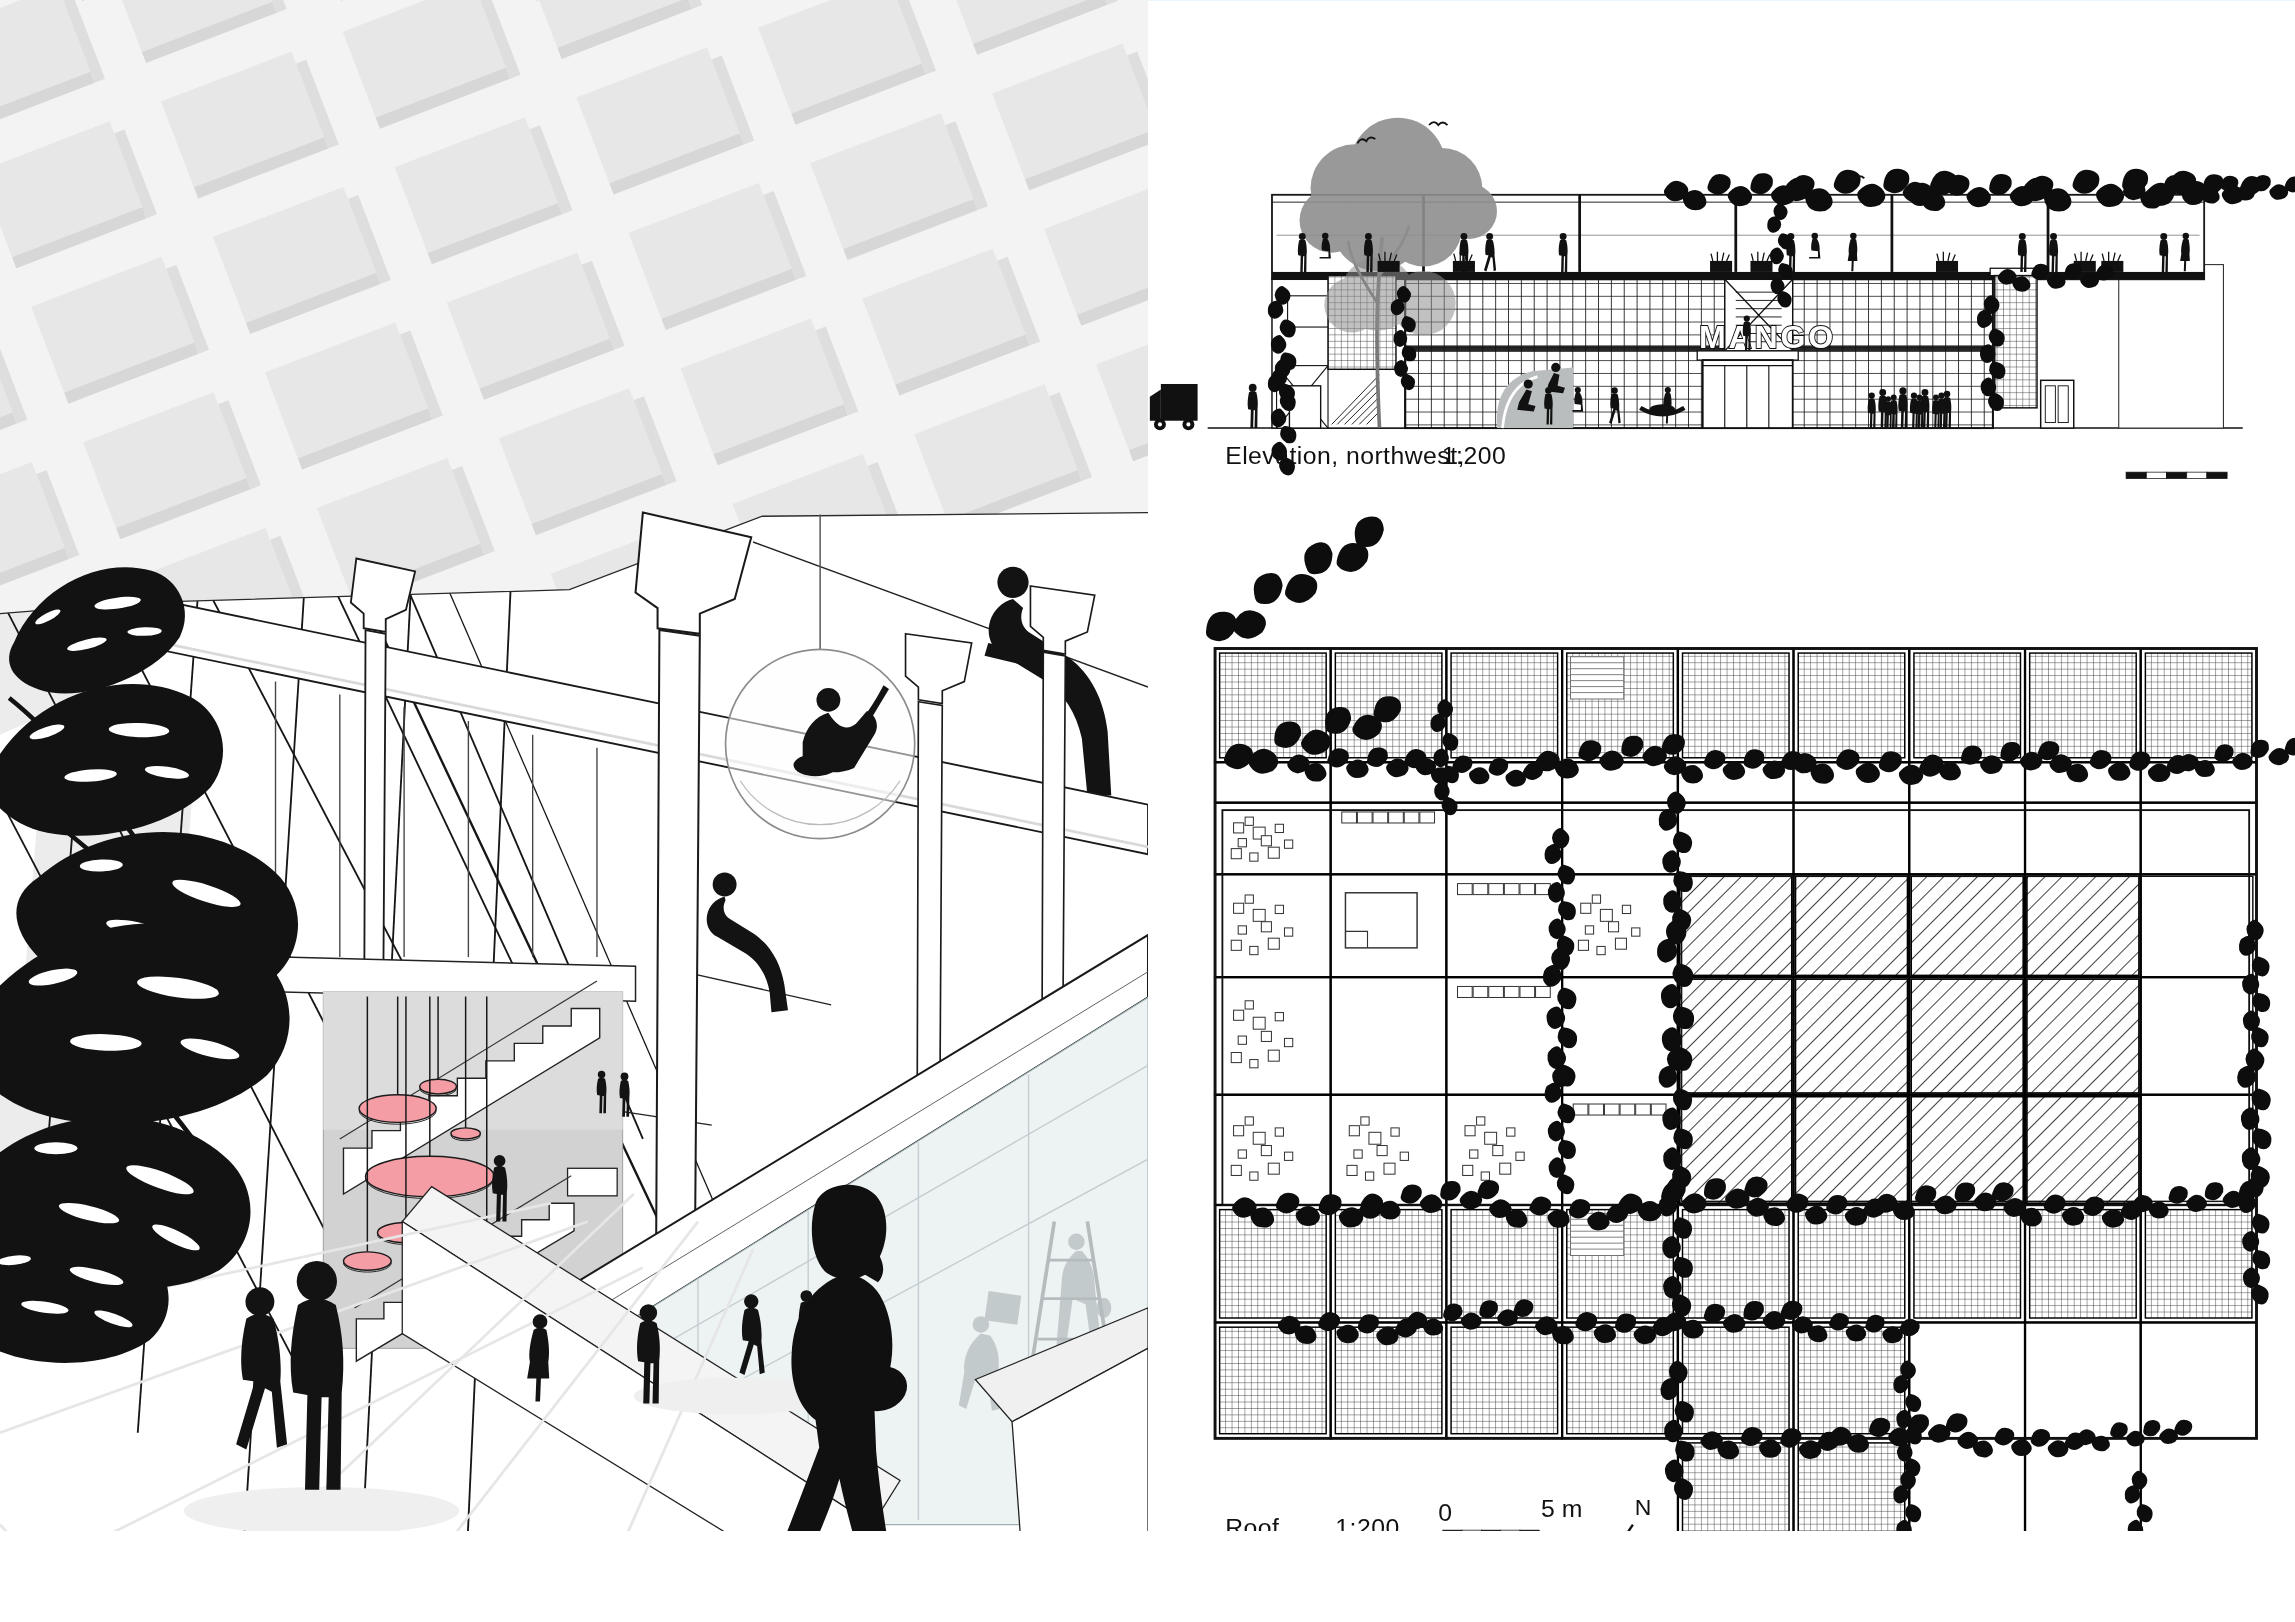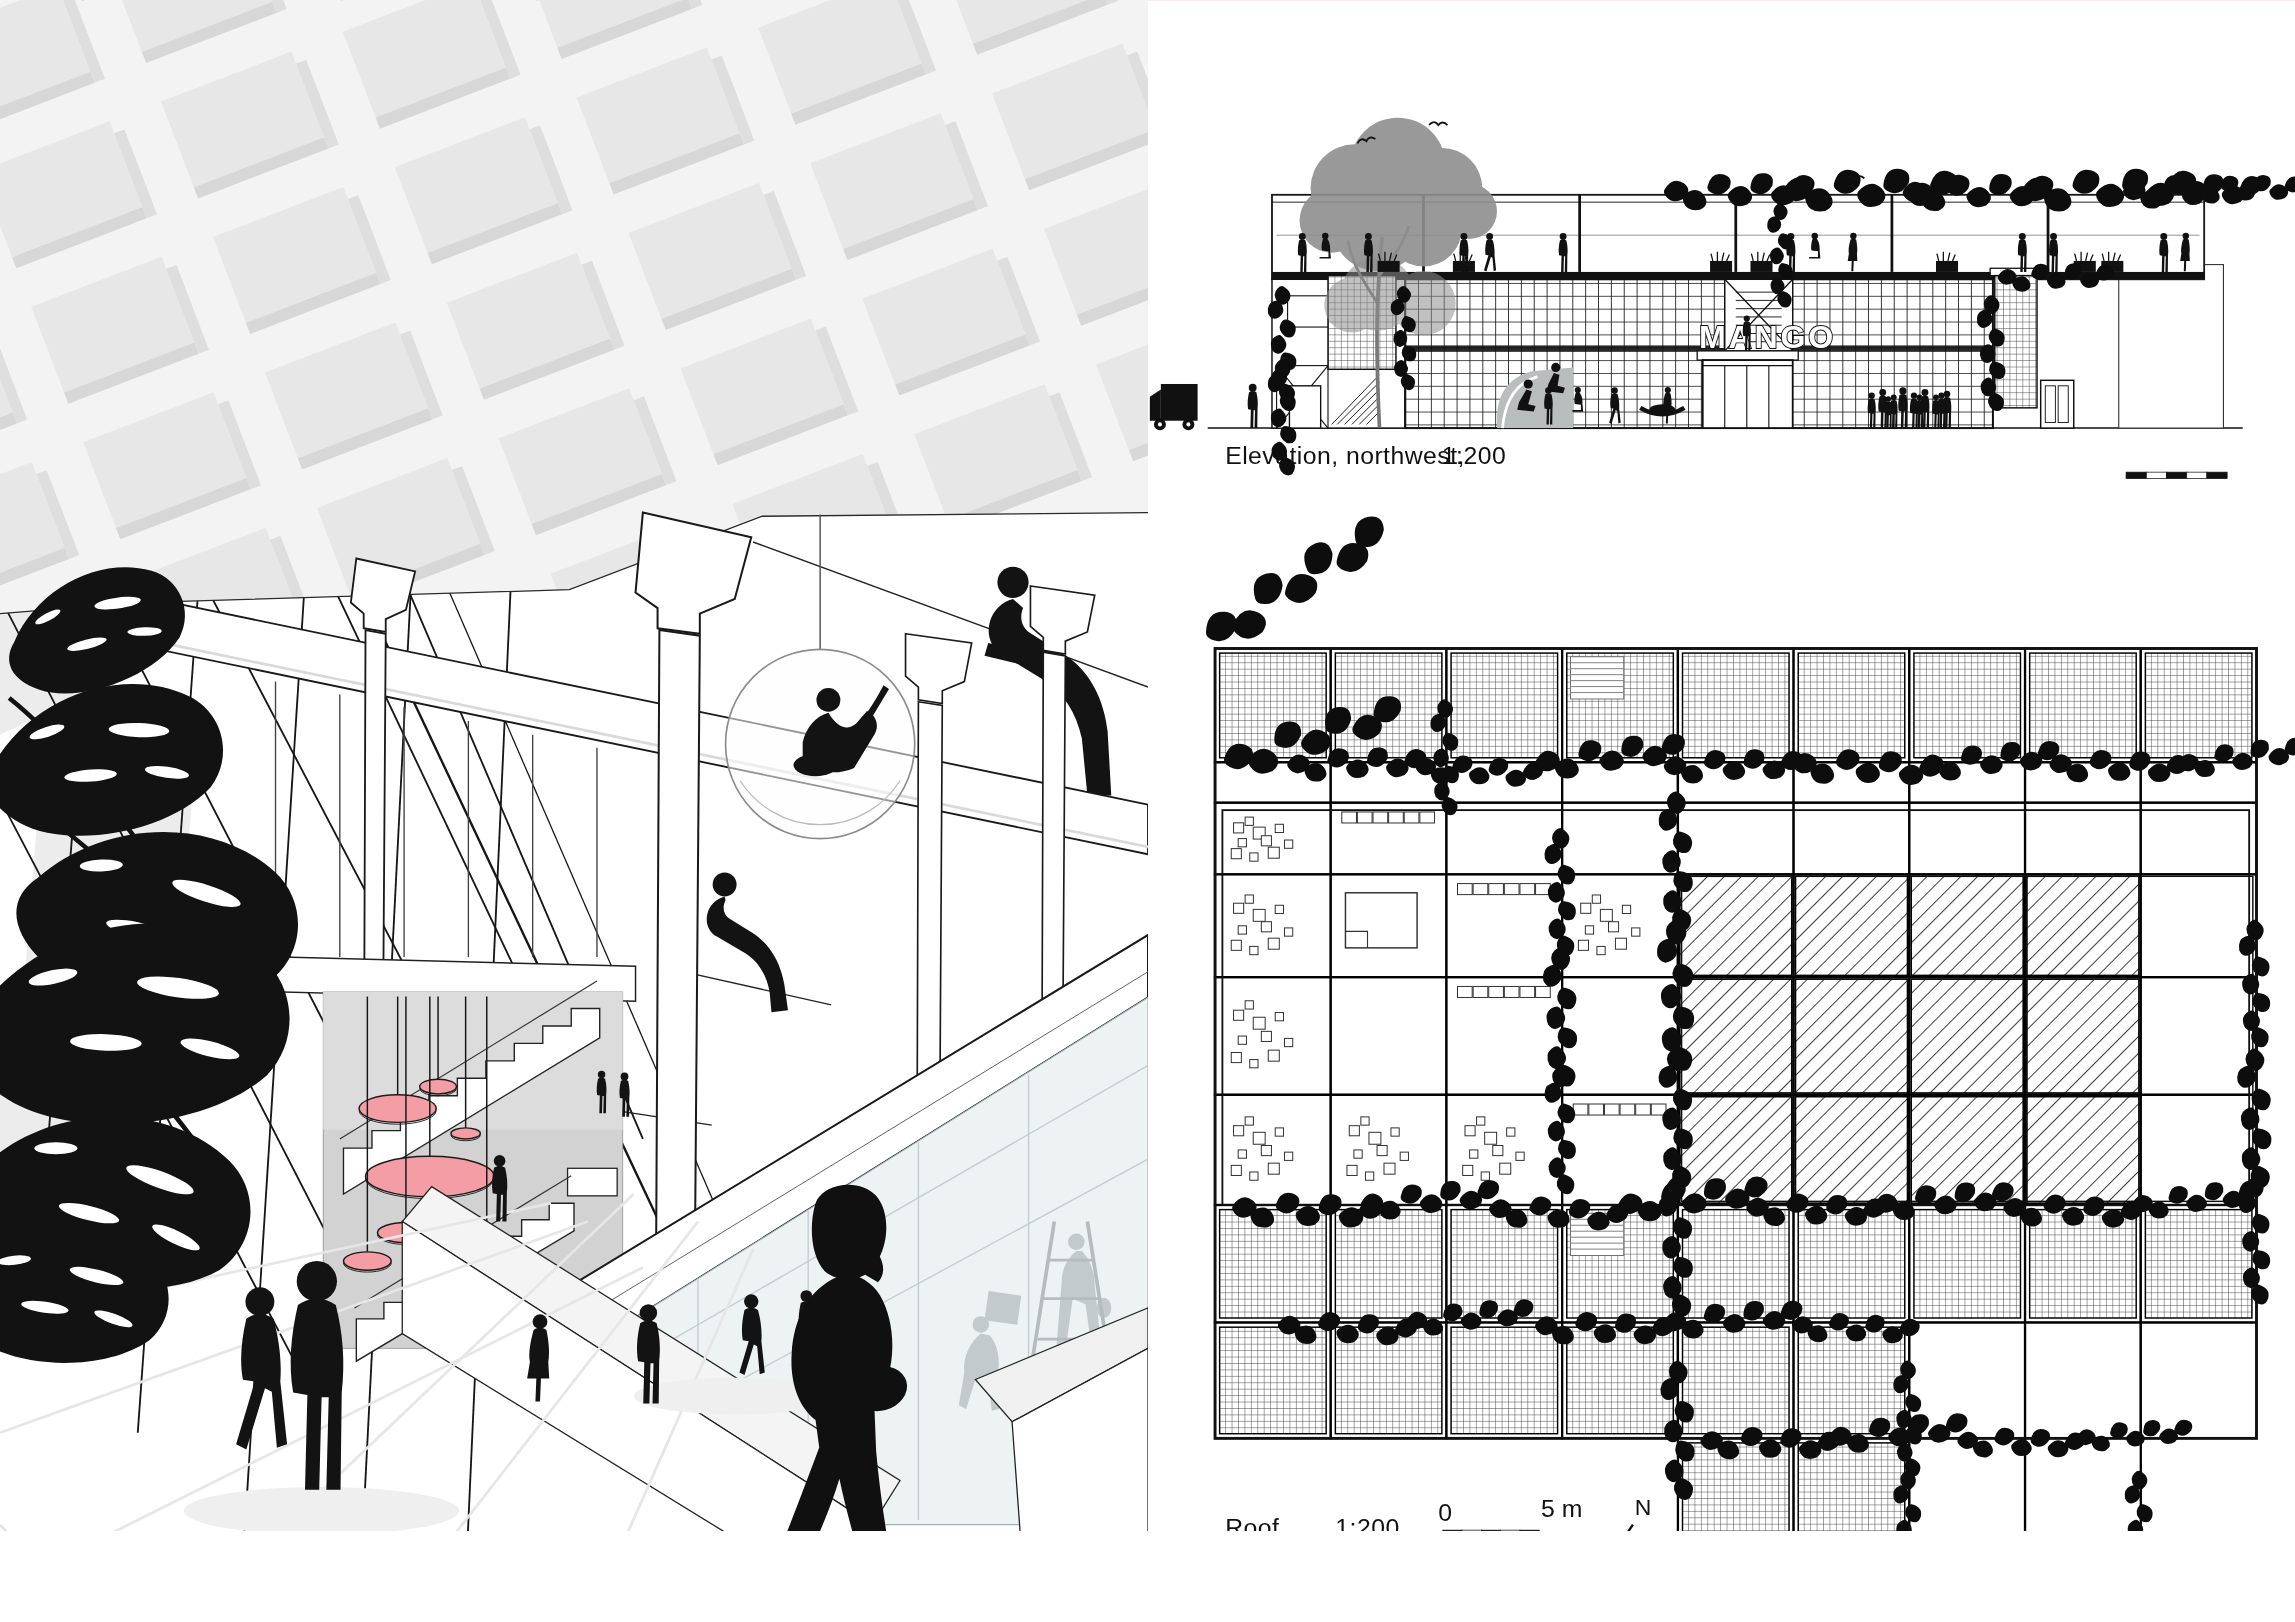--- a/index.html
+++ b/index.html
@@ -1,16 +1,16 @@
 <!DOCTYPE html>
 <html style="font-size:14.7px"><head>
 <meta charset="utf-8">
 <style>
   html,body{margin:0;padding:0;background:#ffffff;}
-  #board{position:relative;width:2296px;height:1531px;background:#b91c1c;overflow:hidden;
+  #board{position:relative;width:2296px;height:1531px;background:#0ea5e9;overflow:hidden;
          font-family:"Liberation Sans", sans-serif;}
   svg{position:absolute;top:0;display:block;}
   #persp-svg{left:0;}
   #right-svg{left:1148px;}
   text{font-family:"Liberation Sans", sans-serif;}
   .drawing-label{font-size:27px;letter-spacing:.5px;fill:#111;}
   .scale-num{font-size:27px;fill:#111;}
   .north-label{font-size:25px;fill:#111;}
 </style>
 </head>

